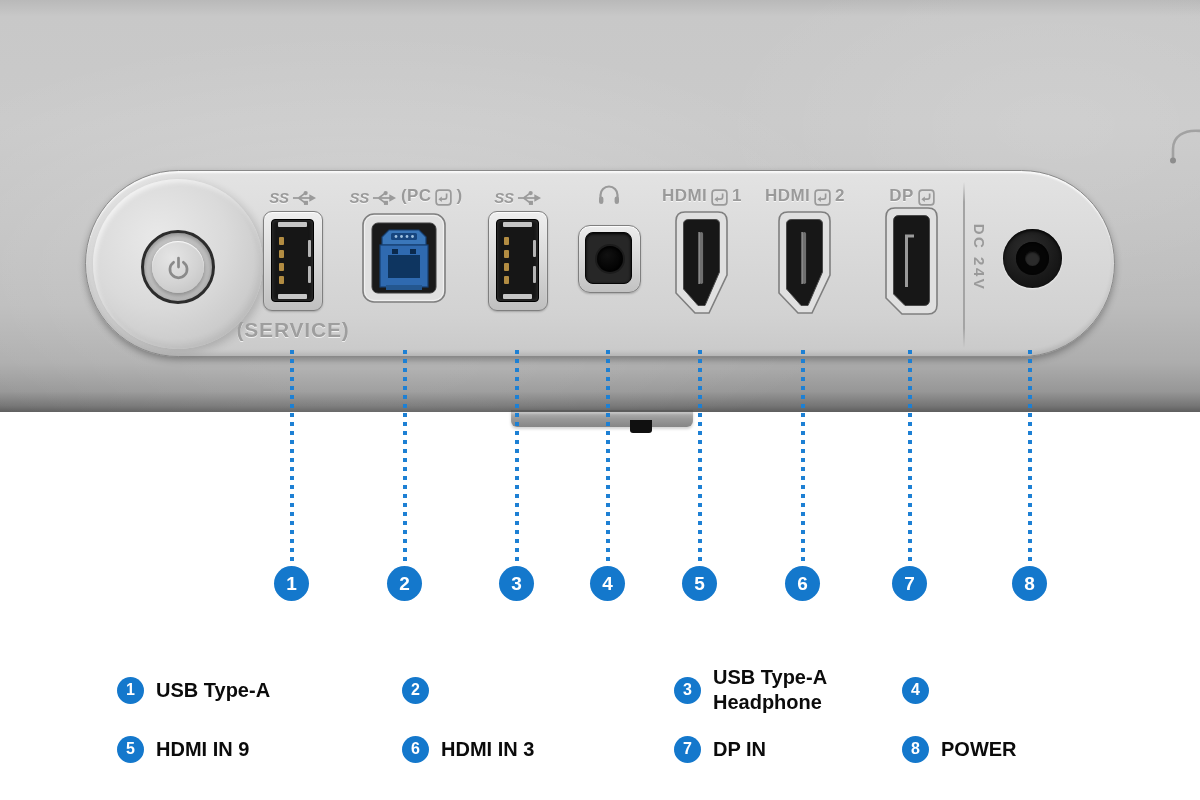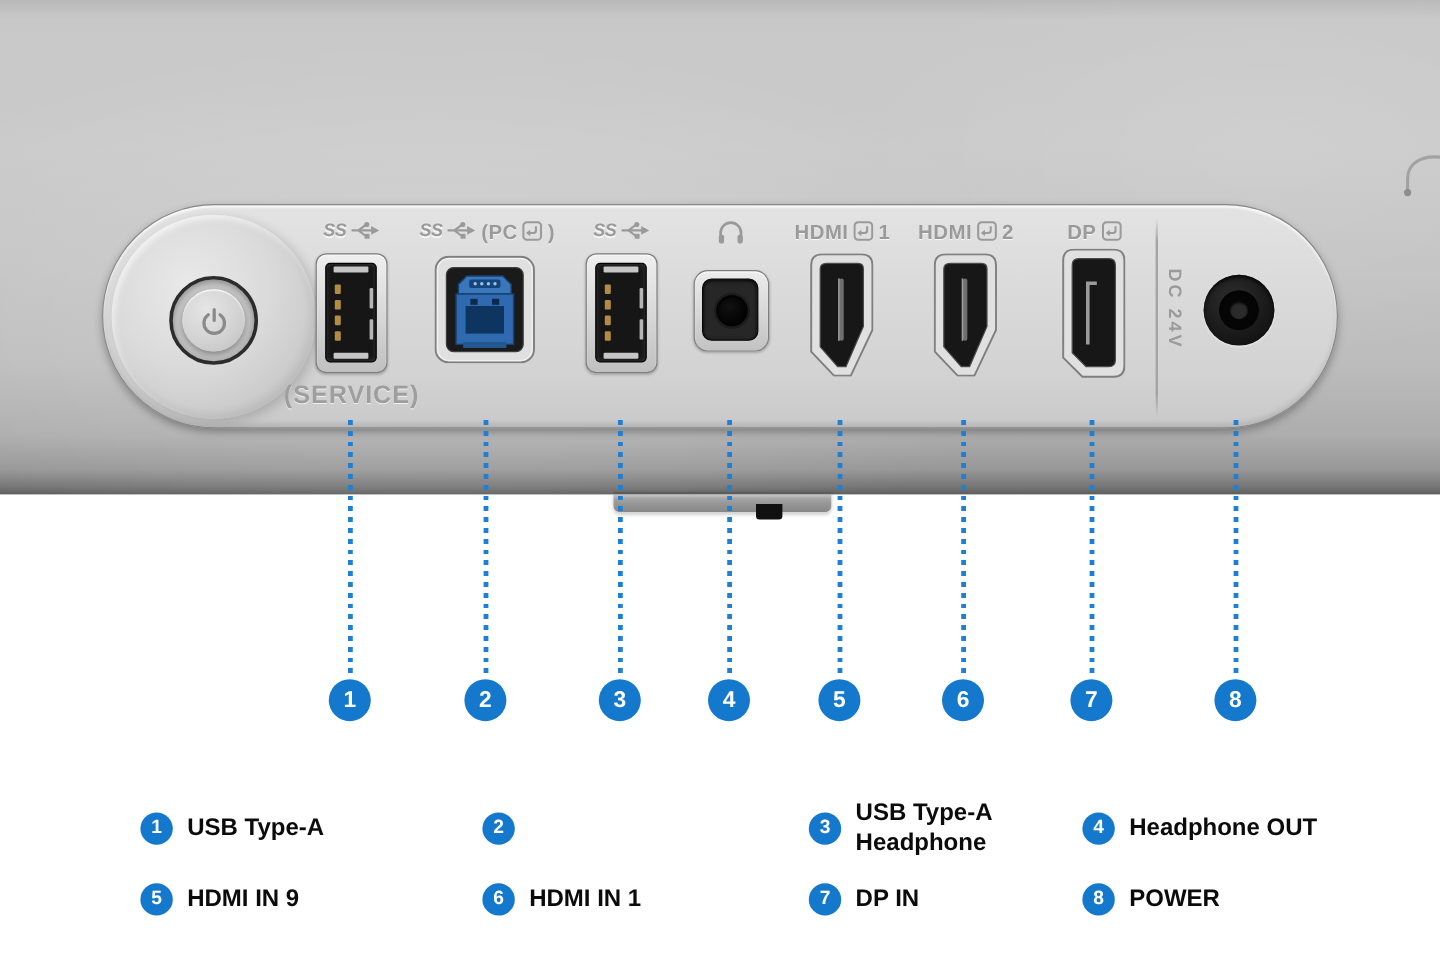--- a/index.html
+++ b/index.html
@@ -55,21 +55,21 @@
   .pwr-btn{
     position:absolute;left:8px;top:8px;width:52px;height:52px;border-radius:50%;
     background:radial-gradient(circle at 38% 32%, #e5e5e5 0%, #d3d3d3 55%, #bfbfbf 100%);
     box-shadow:inset 0 1px 1px rgba(255,255,255,.9), 0 2px 4px rgba(0,0,0,.28);
     display:flex;align-items:center;justify-content:center;
   }
 
   
   .plabel{
     position:absolute;top:13px;height:22px;width:160px;
-    display:flex;align-items:flex-start;justify-content:center;gap:4px;
+    display:flex;align-items:flex-end;justify-content:center;gap:4px;
     color:var(--lg);font-weight:700;font-size:17px;letter-spacing:.4px;
     text-shadow:0 1px 0 rgba(255,255,255,.7);
     white-space:nowrap;
   }
   .ss-txt{font-size:15px;font-style:italic;font-weight:700;letter-spacing:-.3px;margin-right:-1px;}
   .service-label{
     position:absolute;left:137px;top:147px;width:140px;text-align:center;
     color:#9e9e9e;font-size:21px;font-weight:700;letter-spacing:.8px;
     text-shadow:0 1px 0 rgba(255,255,255,.7);
   }
@@ -357,37 +357,33 @@
   </div>
   <div class="legend-item" style="left:674px;top:664px;height:52px;">
     <div class="lg-num">3</div>
     <div class="lg-text">
       <span>USB Type-A</span>
       <span>Headphone</span>
     </div>
   </div>
   <div class="legend-item" style="left:902px;top:676px;height:28px;">
     <div class="lg-num">4</div>
-    <div class="lg-text">
-      <span>Headphone OUT</span>
-
-    </div>
   </div>
 
   <div class="legend-item" style="left:117px;top:735px;height:28px;">
     <div class="lg-num">5</div>
     <div class="lg-text">
       <span>HDMI IN 9</span>
 
     </div>
   </div>
   <div class="legend-item" style="left:402px;top:735px;height:28px;">
     <div class="lg-num">6</div>
     <div class="lg-text">
-      <span>HDMI IN 1</span>
+      <span>HDMI IN 3</span>
 
     </div>
   </div>
   <div class="legend-item" style="left:674px;top:735px;height:28px;">
     <div class="lg-num">7</div>
     <div class="lg-text">
       <span>DP IN</span>
 
     </div>
   </div>

